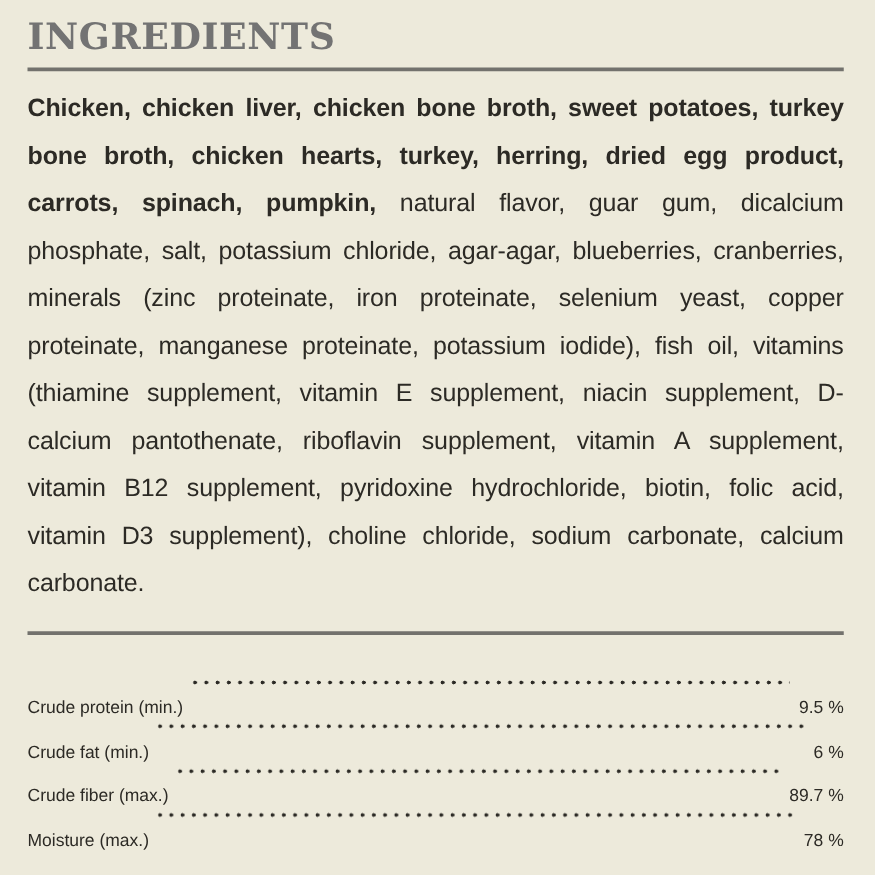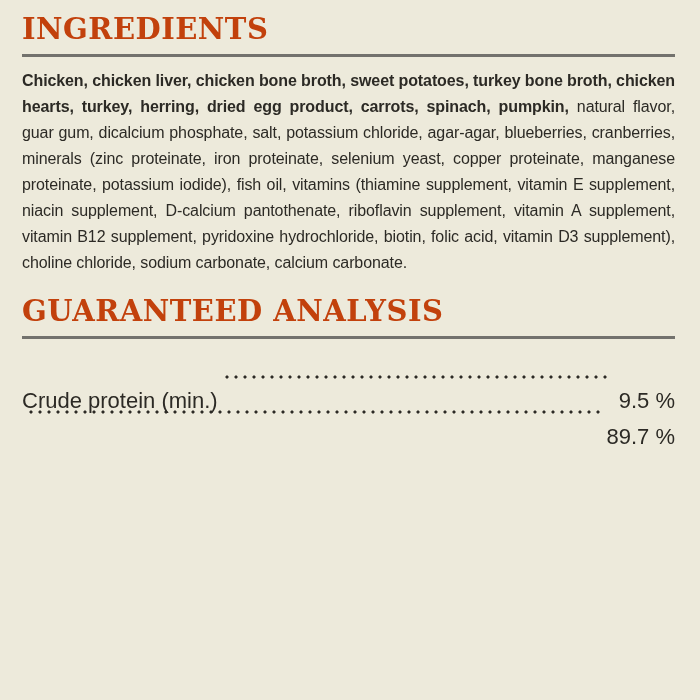--- a/index.html
+++ b/index.html
@@ -17,42 +17,42 @@
     height: 700px;
     padding: 13px 25px 0 22px;
   }
   .section-heading {
     margin: 0;
     font-family: "DejaVu Serif", serif;
     font-weight: bold;
     font-size: 29px;
     line-height: 32px;
     letter-spacing: 0.5px;
-    color: #c2410c;
+    color: #737373;
   }
   .rule {
     border: none;
     border-top: 3px solid #73726D;
     margin: 9px 0 0 0;
   }
   .ingredients-text {
     margin: 11px 0 0 0;
-    font-size: 16px;
-    line-height: 26px;
+    font-size: 20px;
+    line-height: 38px;
     letter-spacing: -0.1px;
     text-align: justify;
   }
   .ingredients-text strong { font-weight: bold; }
   .ga-heading-wrap { margin-top: 19px; }
   .ga-table { margin-top: 13px; }
   .ga-row {
     display: flex;
     align-items: baseline;
     height: 35.5px;
-    font-size: 22px;
+    font-size: 14px;
   }
   .ga-name  { white-space: nowrap; }
   .ga-value { white-space: nowrap; margin-top: 36px; }
   .ga-dots {
     flex: 1;
     height: 4px;
     margin: 0 7px;
     align-self: flex-end;
     margin-bottom: 9px;
     background-image: radial-gradient(circle at 2px 50%, #2C2A25 1.45px, rgba(0,0,0,0) 1.7px);
@@ -72,30 +72,40 @@
 
 <div class="label">
 
   <section>
     <h1 class="section-heading">INGREDIENTS</h1>
     <hr class="rule">
     <p class="ingredients-text"><strong>Chicken, chicken liver, chicken bone broth, sweet potatoes, turkey bone broth, chicken hearts, turkey, herring, dried egg product, carrots, spinach, pumpkin,</strong> <span>natural flavor, guar gum, dicalcium phosphate, salt, potassium chloride, agar-agar, blueberries, cranberries, minerals (zinc proteinate, iron proteinate, selenium yeast, copper proteinate, manganese proteinate, potassium iodide), fish oil, vitamins (thiamine supplement, vitamin E supplement, niacin supplement, D-calcium pantothenate, riboflavin supplement, vitamin A supplement, vitamin B12 supplement, pyridoxine hydrochloride, biotin, folic acid, vitamin D3 supplement), choline chloride, sodium carbonate, calcium carbonate.</span></p>
   </section>
 
   <section class="ga-heading-wrap">
-    <h1 class="section-heading">GUARANTEED ANALYSIS</h1>
     <hr class="rule">
 
     <div class="ga-table">
       <div class="ga-row">
         <span class="ga-name">Crude protein (min.)</span>
         <span class="ga-dots"></span>
         <span class="ga-value">9.5 %</span>
       </div>
       <div class="ga-row">
+        <span class="ga-name">Crude fat (min.)</span>
+        <span class="ga-dots"></span>
+        <span class="ga-value">6 %</span>
+      </div>
+      <div class="ga-row">
+        <span class="ga-name">Crude fiber (max.)</span>
         <span class="ga-dots"></span>
         <span class="ga-value">89.7 %</span>
+      </div>
+      <div class="ga-row">
+        <span class="ga-name">Moisture (max.)</span>
+        <span class="ga-dots"></span>
+        <span class="ga-value">78 %</span>
       </div>
     </div>
   </section>
 
 
 </div>
 
 </body></html>

